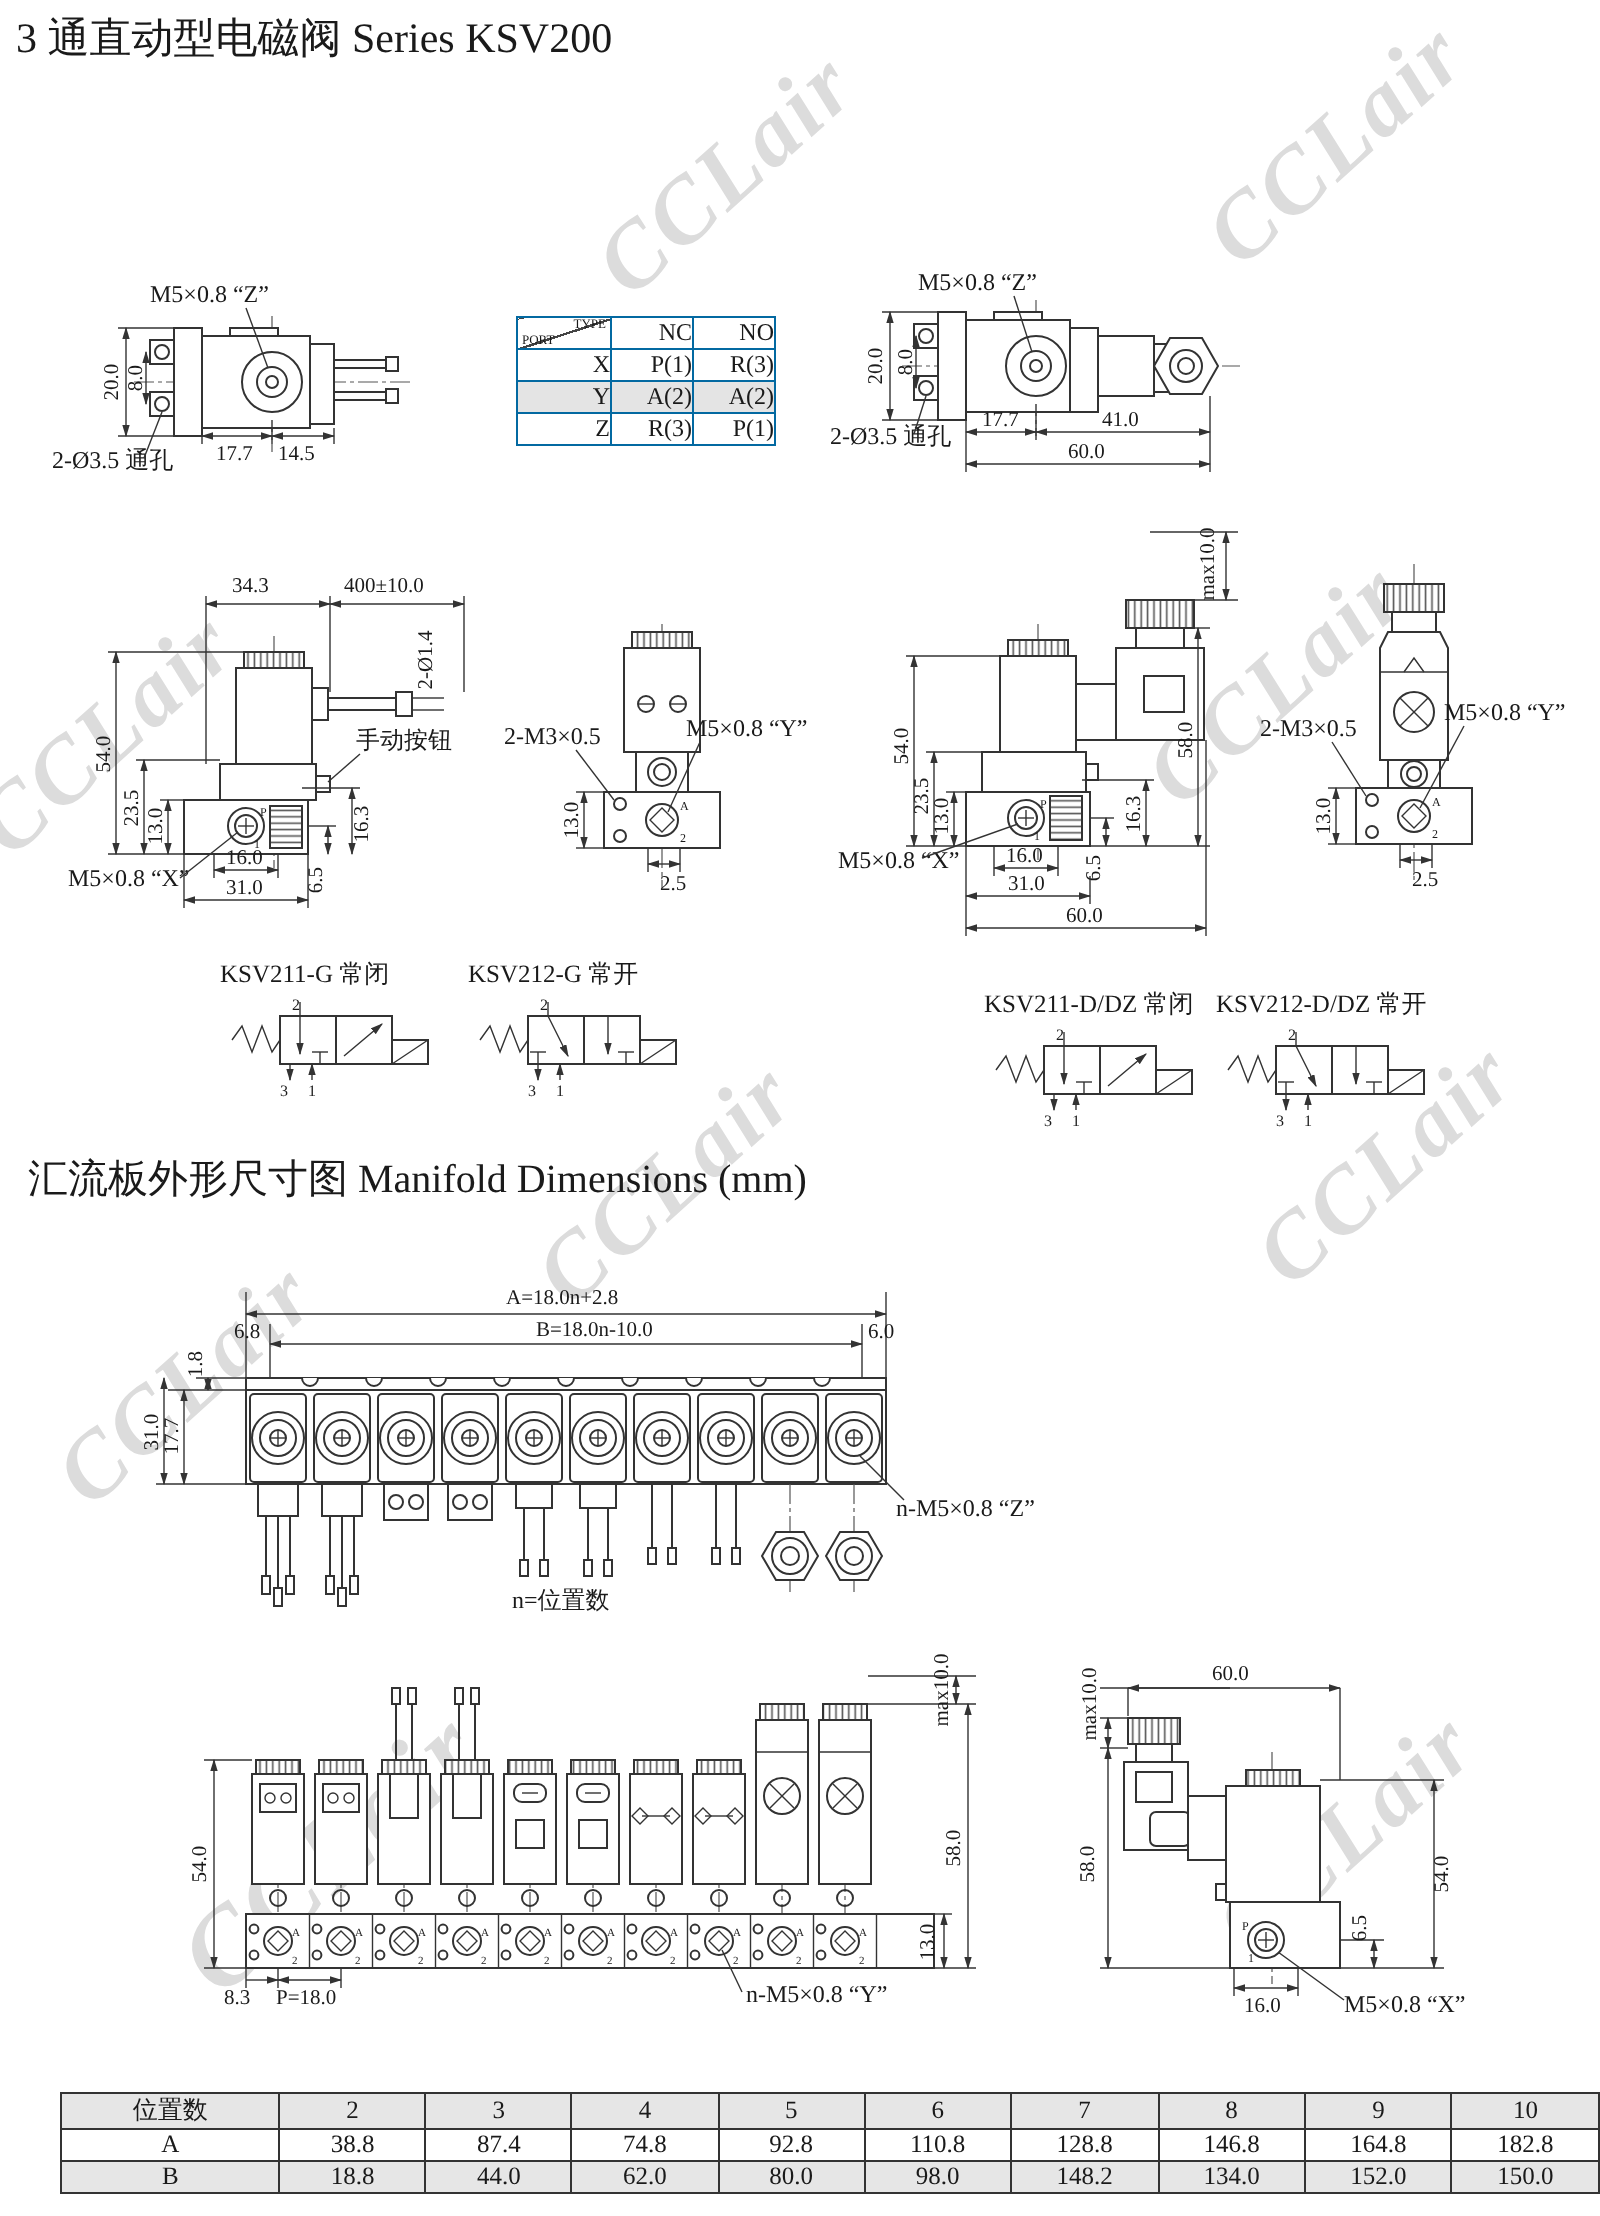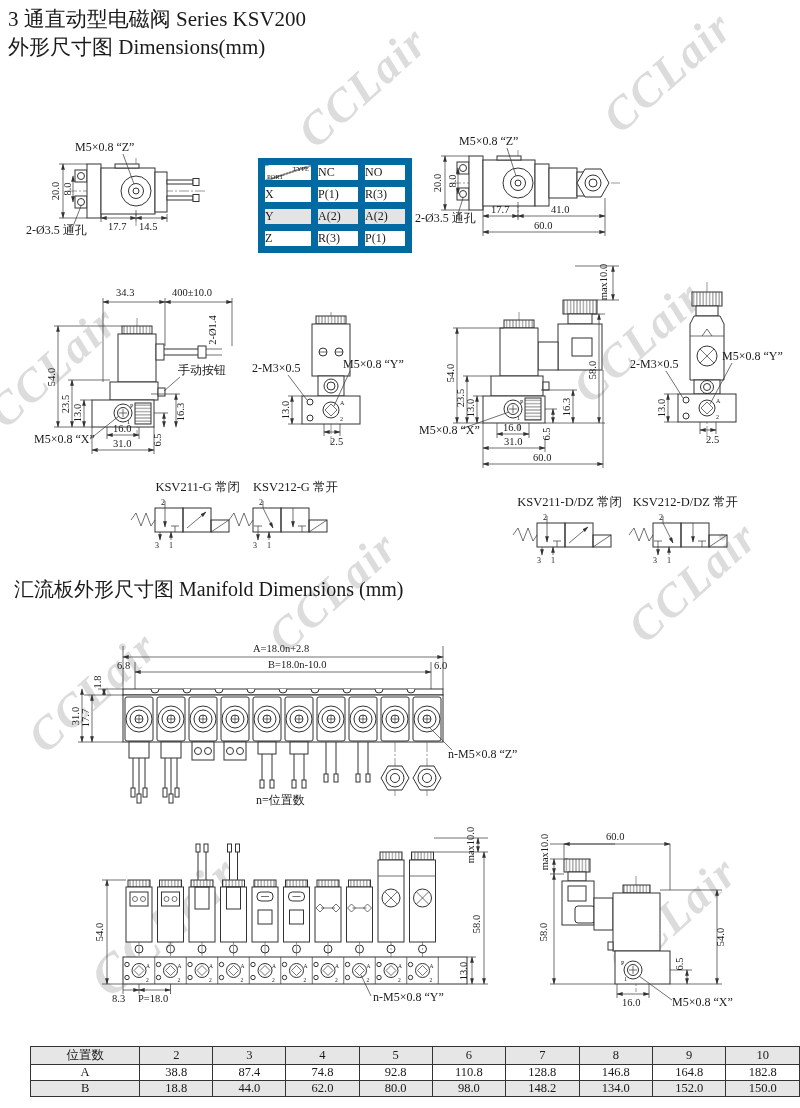--- a/index.html
+++ b/index.html
@@ -17,37 +17,37 @@
   svg text.lbl{font-size:12px;}
   svg text.sm{font-size:6px;}
   svg text.xs{font-size:5.5px;}
   .geo{stroke:#333;fill:none;stroke-width:1;}
   .geof{stroke:#333;fill:#fff;stroke-width:1;}
   .thin{stroke:#333;fill:none;stroke-width:.7;}
   .dim{stroke:#333;fill:none;stroke-width:.7;}
   .cl{stroke:#555;fill:none;stroke-width:.6;stroke-dasharray:10 2 2 2;}
   
   #port-table{left:258px;top:158px;border-collapse:collapse;font-size:12px;}
-  #port-table td{border:7px solid #0369a1;text-align:left;width:40px;height:14px;padding:0;}
+  #port-table td{border:1px solid #0369a1;text-align:right;width:40px;height:14px;padding:0;}
   #port-table td.c1{width:46px;}
   #port-table .diag{position:relative;background:
      linear-gradient(to bottom right,transparent calc(50% - .6px),#444 calc(50% - .6px),
      #444 calc(50% + .6px),transparent calc(50% + .6px));}
   #port-table .diag .t{position:absolute;top:0;right:2px;font-size:6.5px;}
   #port-table .diag .p{position:absolute;bottom:0;left:2px;font-size:6.5px;}
   #port-table tr.shade td{background:#e4e4e4;}
   #port-table{border:1.5px solid #333;}
   
   #size-table{left:30px;top:1046px;border-collapse:collapse;font-size:12.5px;}
   #size-table td{border:1px solid #333;text-align:center;height:14px;padding:0 2px;}
   #size-table td.c1{width:110px;}
   #size-table td.cv{width:71px;}
   #size-table tr.shade td{background:#e6e6e6;}
   #size-table{border:1.5px solid #222;padding-left:24px;}
-  .symwrap{position:absolute;width:130px;text-align:right;}
+  .symwrap{position:absolute;width:130px;text-align:left;}
   .symwrap .slabel{font-size:12.5px;}
 </style>
 </head>
 <body>
 
 <svg width="0" height="0" class="abs" aria-hidden="true">
 <defs>
   <marker id="arr" viewBox="0 0 10 6" refX="9" refY="3" markerWidth="9" markerHeight="5.4" orient="auto-start-reverse">
         <path d="M0,0L10,3L0,6z" fill="#333"></path>
       </marker>
@@ -111,21 +111,20 @@
 <div class="wm" style="left:-25px;top:340px">CCLair</div>
 <div class="wm" style="left:560px;top:315px">CCLair</div>
 <div class="wm" style="left:255px;top:565px">CCLair</div>
 <div class="wm" style="left:615px;top:555px">CCLair</div>
 <div class="wm" style="left:15px;top:665px">CCLair</div>
 <div class="wm" style="left:75px;top:895px;font-size:54px">CCLair</div>
 <div class="wm" style="left:595px;top:890px">CCLair</div>
 
 <div id="title" class="layer">
   <div>3 通直动型电磁阀 Series KSV200</div>
-  <div>外形尺寸图 Dimensions(mm)</div>
 </div>
 
 <svg class="layer" style="left:25px;top:138px" width="230" height="115">
   <line x1="111" y1="20" x2="111" y2="88" class="cl"></line>
   <line x1="42" y1="53" x2="182" y2="53" class="cl"></line>
   <rect x="50" y="32" width="12" height="12" class="geof"></rect>
     <circle cx="56" cy="38" r="3.5" class="geo"></circle>
   <rect x="50" y="58" width="12" height="12" class="geof"></rect>
     <circle cx="56" cy="64" r="3.5" class="geo"></circle>
   <rect x="62" y="26" width="14" height="54" class="geof"></rect>
@@ -411,21 +410,21 @@
 
 <div class="symwrap layer" style="left:110px;top:479px">
   <div class="slabel">KSV211-G 常闭</div>
   <svg width="115" height="55">
     <use href="#valve-nc"></use>
     <text x="36" y="9" class="sm" style="font-size:8px">2</text>
     <text x="30" y="52" class="sm" style="font-size:8px">3</text>
     <text x="44" y="52" class="sm" style="font-size:8px">1</text>
   </svg>
 </div>
-<div class="symwrap layer" style="left:208px;top:479px">
+<div class="symwrap layer" style="left:234px;top:479px">
   <div class="slabel">KSV212-G 常开</div>
   <svg width="115" height="55">
     <use href="#valve-no"></use>
     <text x="36" y="9" class="sm" style="font-size:8px">2</text>
     <text x="30" y="52" class="sm" style="font-size:8px">3</text>
     <text x="44" y="52" class="sm" style="font-size:8px">1</text>
   </svg>
 </div>
 <div class="symwrap layer" style="left:492px;top:494px">
   <div class="slabel">KSV211-D/DZ 常闭</div>

